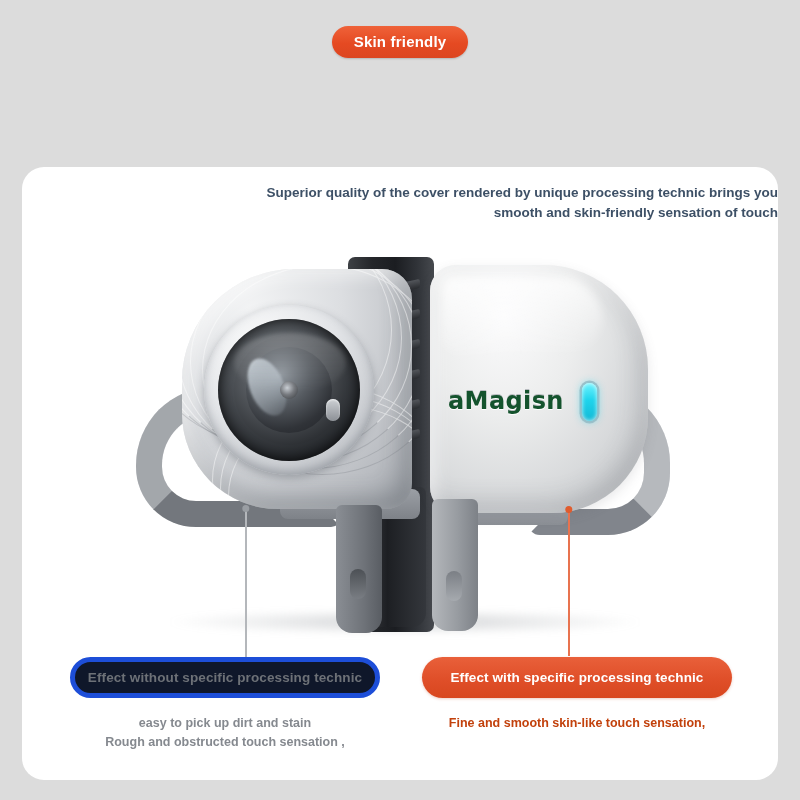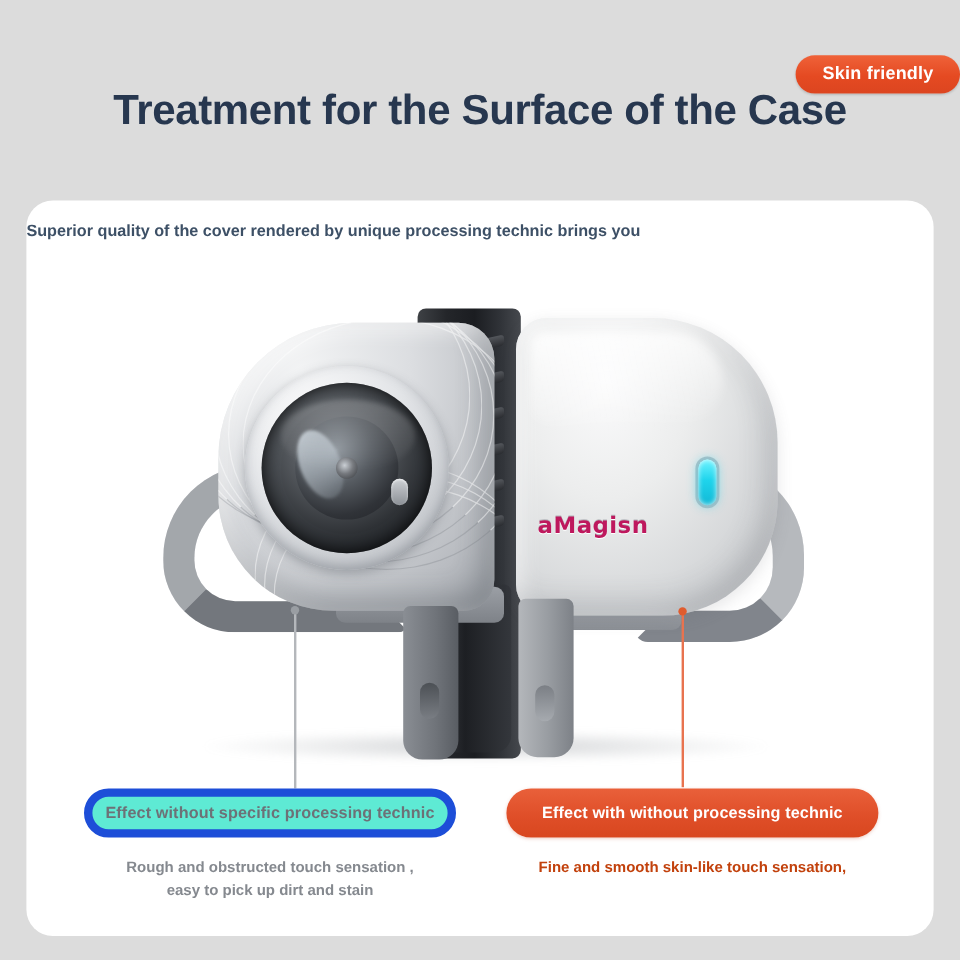--- a/index.html
+++ b/index.html
@@ -6,21 +6,21 @@
   html,body{ width:800px; height:800px; }
   body{
     background:#dcdcdc;
     font-family:"Liberation Sans", sans-serif;
     -webkit-font-smoothing:antialiased;
     overflow:hidden;
     position:relative;
   }
 
   
-  .badge-wrap{ position:absolute; top:26px; left:0; width:800px; text-align:right;margin-top:20px; }
+  .badge-wrap{ position:absolute; top:26px; left:0; width:800px; text-align:center; }
   .badge{
     display:inline-block;
     padding:7px 22px 8px;
     border-radius:20px;
     background:linear-gradient(180deg,#ef6239 0%,#e54a22 55%,#dc4520 100%);
     color:#fff;
     font-size:15px;
     font-weight:bold;
     letter-spacing:.2px;
     box-shadow:0 1px 2px rgba(0,0,0,.18);
@@ -41,21 +41,21 @@
   .card{
     position:absolute;
     left:22px; top:167px;
     width:756px; height:613px;
     background:#fff;
     border-radius:22px;
   }
 
   .subtitle{
     position:absolute; top:16px; left:0; width:100%;
-    text-align:left;
+    text-align:right;
     color:#3d5066;
     font-size:13.5px;
     font-weight:bold;
     line-height:1.5;
   }
 
   
   .scene{
     position:absolute;
     left:0; top:60px;
@@ -230,27 +230,26 @@
   .r-shell-sheen{
     position:absolute; left:312px; top:40px;
     width:160px; height:78px;
     border-radius:20px 70px 60px 30px;
     background:linear-gradient(175deg, rgba(255,255,255,.85), rgba(255,255,255,0));
     filter:blur(4px);
   }
   .brand{
     position:absolute; left:318px; top:150px;
     width:140px;
-    font-size:19px;
+    font-size:24px;
     font-weight:bold;
     letter-spacing:.4px;
-    color:#be185d;
+    color:#14532d;
     text-shadow:0 1px 0 rgba(255,255,255,.95), 0 -1px 0 rgba(120,125,132,.45);
     font-family:"DejaVu Sans", sans-serif;
-    margin-top:40px;
   }
   .led{
     position:absolute; left:452px; top:146px;
     width:15px; height:38px;
     border-radius:8px;
     background:linear-gradient(180deg,#6ff3ff 0%,#1fd4ec 45%,#12b9d6 100%);
     box-shadow:0 0 9px rgba(40,215,240,.75), inset 0 0 4px rgba(255,255,255,.8),
                0 0 0 2.5px rgba(175,180,186,.85);
   }
 
@@ -310,22 +309,22 @@
   .pill{
     position:absolute;
     height:41px;
     border-radius:21px;
     display:flex; align-items:center; justify-content:center;
     font-size:13.5px; font-weight:bold;
     letter-spacing:.1px;
   }
   .pill-left{
     left:70px; top:657px; width:310px;
-    background:#5eead4;
-    border:7px solid #1d4ed8;
+    background:#0f172a;
+    border:5px solid #1d4ed8;
     color:#6d7177;
   }
   .pill-right{
     left:422px; top:657px; width:310px;
     background:linear-gradient(180deg,#e9603a 0%,#df4e28 58%,#d8471f 100%);
     color:#ffffff;
     box-shadow:0 1px 3px rgba(190,80,45,.28);
   }
 
   .caption{
@@ -340,27 +339,27 @@
   .cap-right{ left:412px; top:714px; color:#c2410c; }
 </style>
 </head>
 <body>
 
 <div class="badge-wrap">
   <span class="badge">Skin friendly</span>
 </div>
 
 <div class="headline">
-  <div>Treatment for the Surface of the Case</div>
 </div>
 
 <div class="card">
 
   <div class="subtitle">
     <div>Superior quality of the  cover rendered by unique processing technic brings you</div>
+    <div>smooth and skin-friendly sensation of touch</div>
   </div>
 
   <div class="scene">
     <div class="stage">
 
       <div class="ground-shadow"></div>
 
       <div class="body-core"></div>
       <div class="vent" style="top:48px;"></div>
       <div class="vent" style="top:78px;"></div>
@@ -420,21 +419,21 @@
     </div>
   </div>
 </div>
 
 <div class="leader leader-left"></div>
 <div class="leader-dot leader-left-dot"></div>
 <div class="leader leader-right"></div>
 <div class="leader-dot leader-right-dot"></div>
 
 <div class="pill pill-left">Effect without specific processing technic</div>
-<div class="pill pill-right">Effect with without processing technic</div>
+<div class="pill pill-right">Effect with specific processing technic</div>
 
 <div class="caption cap-left">
+  <div>easy to pick up dirt and stain</div>
   <div>Rough and obstructed touch sensation ,</div>
-  <div>easy to pick up dirt and stain</div>
 </div>
 <div class="caption cap-right">
   <div>Fine and smooth skin-like  touch sensation,</div>
 </div>
 
 </body></html>

